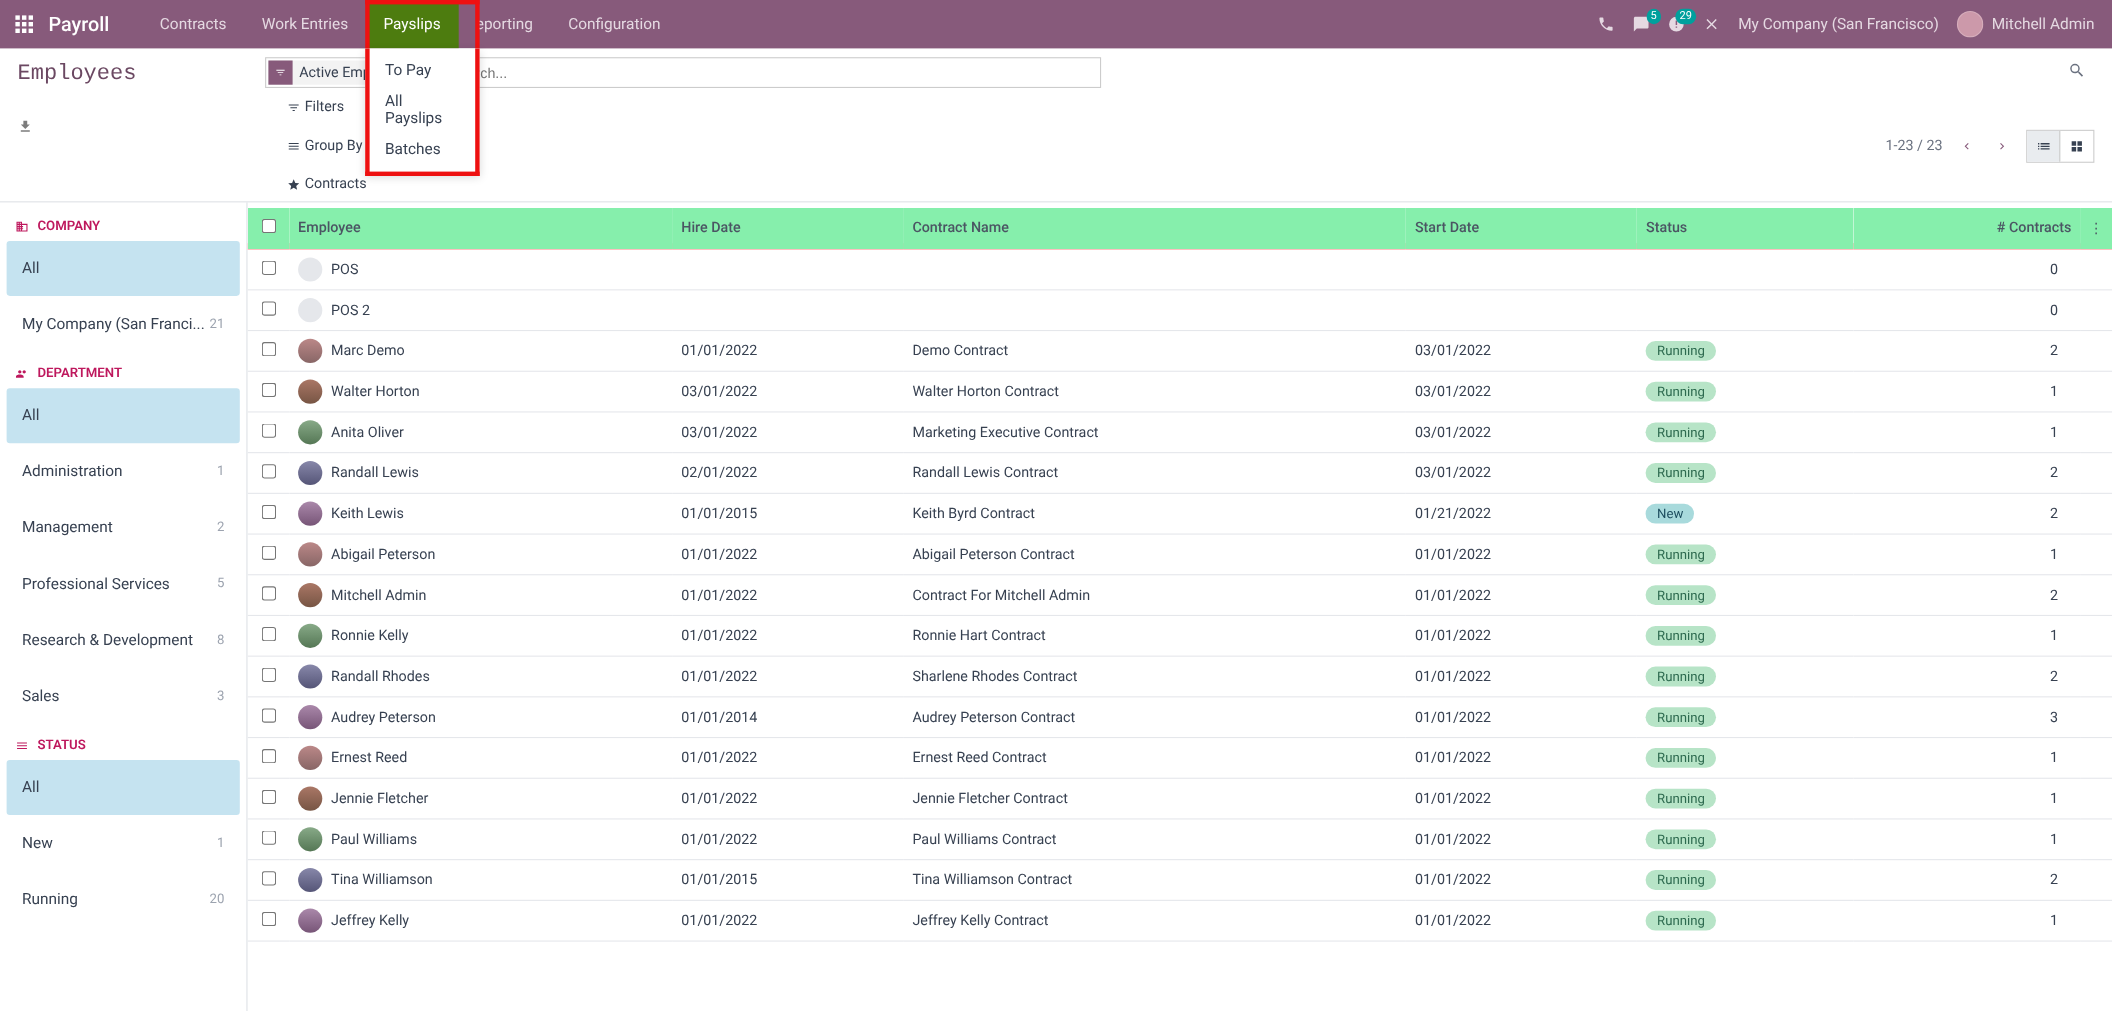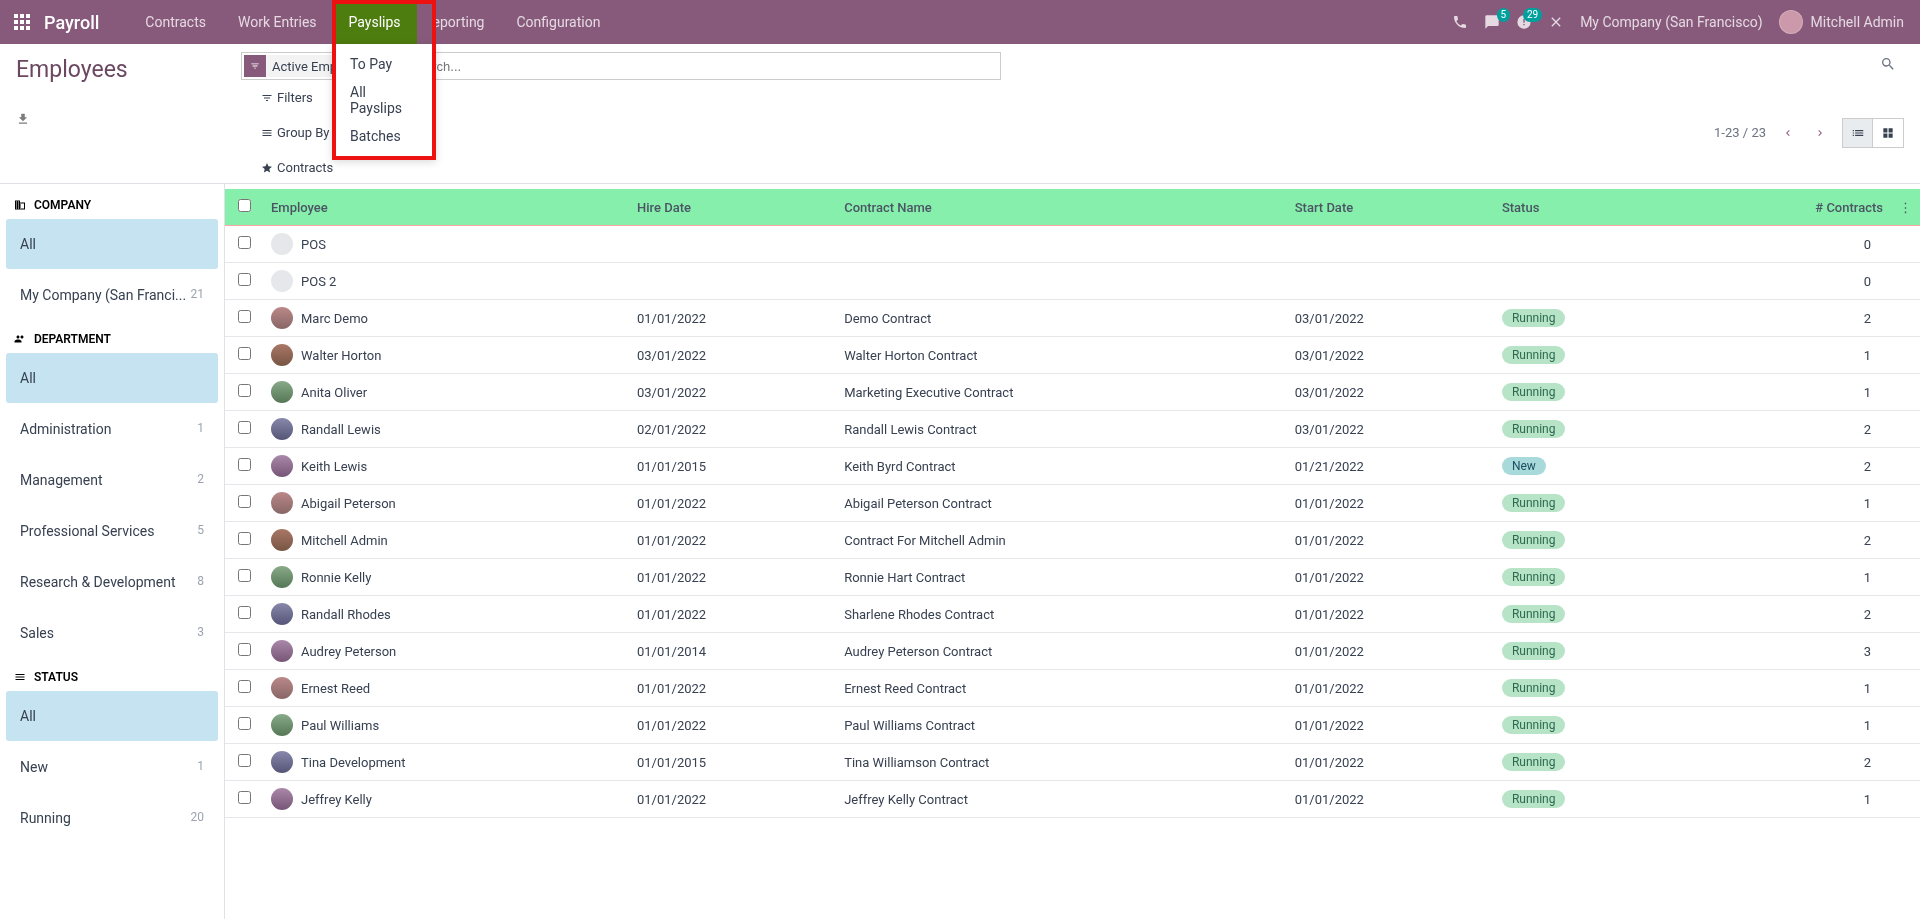--- a/index.html
+++ b/index.html
@@ -23,21 +23,21 @@
 .avatar-sm { width: 24px; height: 24px; border-radius: 50%; background: #c9a; border: 1px solid #fff3; }
 
 
 .dropdown { position: absolute; top: 44px; left: 332px; background: #fff; border: 4px solid #e11; border-top: none; box-shadow: 0 2px 8px rgba(0,0,0,0.15); width: 104px; padding: 6px 0; z-index: 100; }
 .dropdown-border-top { position: absolute; top: 0; left: 332px; height: 44px; width: 104px; border: 4px solid #e11; border-bottom: none; z-index: 99; pointer-events: none; }
 .dropdown-item { padding: 6px 14px; cursor: pointer; color: #374151; font-size: 14px; }
 
 
 .cp { display: flex; border-bottom: 1px solid #dee2e6; }
 .cp-left { width: 225px; padding: 12px 16px; }
-.breadcrumb { font-size: 23px; color: #6b4862; margin-bottom: 29px; }
+.breadcrumb { font-size: 20px; color: #6b4862; margin-bottom: 29px; font-family: Liberation Mono, monospace; }
 .dl-icon { color: #7c7c7c; cursor: pointer; }
 .cp-right { flex: 1; padding: 8px 16px; display: flex; flex-direction: column; gap: 10px; }
 .search-row { display: flex; justify-content: center; }
 .search-box { display: flex; align-items: center; border: 1px solid #ccc; min-width: 760px; }
 .facet { display: flex; align-items: center; background: #f3f3f3; margin: 2px; }
 .facet-icon { background: #875A7B; color: #fff; width: 22px; height: 22px; display: flex; align-items: center; justify-content: center; }
 .facet-label { padding: 0 6px; font-size: 13px; }
 .facet-x { padding: 0 6px; cursor: pointer; color: #666; }
 .search-input { flex: 1; border: none; outline: none; padding: 4px 8px; font-size: 13px; }
 .search-expand { margin-left: auto; padding: 4px 8px; cursor: pointer; color: #6b7280; }
@@ -51,21 +51,21 @@
 .view-btn { width: 30px; height: 28px; display: flex; align-items: center; justify-content: center; cursor: pointer; border-right: 1px solid #ccc; }
 .view-btn:last-child { border-right: none; }
 .view-btn.active { background: #e9ecef; }
 
 
 .main { display: flex; height: calc(100vh - 135px); }
 
 
 .sidebar { width: 225px; border-right: 1px solid #dee2e6; overflow-y: auto; padding: 8px 6px; }
 .side-section { margin-bottom: 6px; }
-.side-head { display: flex; align-items: center; gap: 8px; padding: 6px 8px; color: #000000; font-size: 12px; font-weight: 600; text-transform: uppercase; }
+.side-head { display: flex; align-items: flex-end; gap: 8px; padding: 6px 8px; color: #be185d; font-size: 12px; font-weight: 600; text-transform: uppercase; }
 .side-item { display: flex; justify-content: space-between; padding: 17px 14px; cursor: pointer; font-size: 14px; border-radius: 3px; margin: 1px 0;}
 .side-item.active { background: #c5e3f0; }
 .side-count { color: #9ca3af; font-size: 12px; }
 
 
 .table-wrap { flex: 1; overflow: auto; }
 table { width: 100%; border-collapse: collapse; }
 thead th { text-align: left; padding: 10px 8px; font-weight: 500; font-size: 13px; color: #4b5563; border-bottom: 6px solid #fca5a5; background: #86efac; position: sticky; top: 5px; white-space: nowrap; }
 thead th.num { text-align: right; }
 .th-check { width: 38px; text-align: center; }
@@ -504,37 +504,52 @@
             <td>Ernest Reed Contract</td>
             <td>01/01/2022</td>
             <td><span class="status-pill status-Running">Running</span></td>
             <td class="num">1</td>
             <td></td>
           </tr>
           <tr>
             <td class="th-check"><input type="checkbox" style=""></td>
             <td>
               <div class="emp-cell">
+                <div class="emp-ava c2"></div>
+                <span>Jennie Fletcher</span>
+              </div>
+            </td>
+            <td>01/01/2022</td>
+            <td>Jennie Fletcher Contract</td>
+            <td>01/01/2022</td>
+            <td><span class="status-pill status-Running">Running</span></td>
+            <td class="num">1</td>
+            <td></td>
+          </tr>
+          <tr>
+            <td class="th-check"><input type="checkbox" style=""></td>
+            <td>
+              <div class="emp-cell">
                 <div class="emp-ava c3"></div>
                 <span>Paul Williams</span>
               </div>
             </td>
             <td>01/01/2022</td>
             <td>Paul Williams Contract</td>
             <td>01/01/2022</td>
             <td><span class="status-pill status-Running">Running</span></td>
             <td class="num">1</td>
             <td></td>
           </tr>
           <tr>
             <td class="th-check"><input type="checkbox" style=""></td>
             <td>
               <div class="emp-cell">
                 <div class="emp-ava c4"></div>
-                <span>Tina Development</span>
+                <span>Tina Williamson</span>
               </div>
             </td>
             <td>01/01/2015</td>
             <td>Tina Williamson Contract</td>
             <td>01/01/2022</td>
             <td><span class="status-pill status-Running">Running</span></td>
             <td class="num">2</td>
             <td></td>
           </tr>
           <tr>

